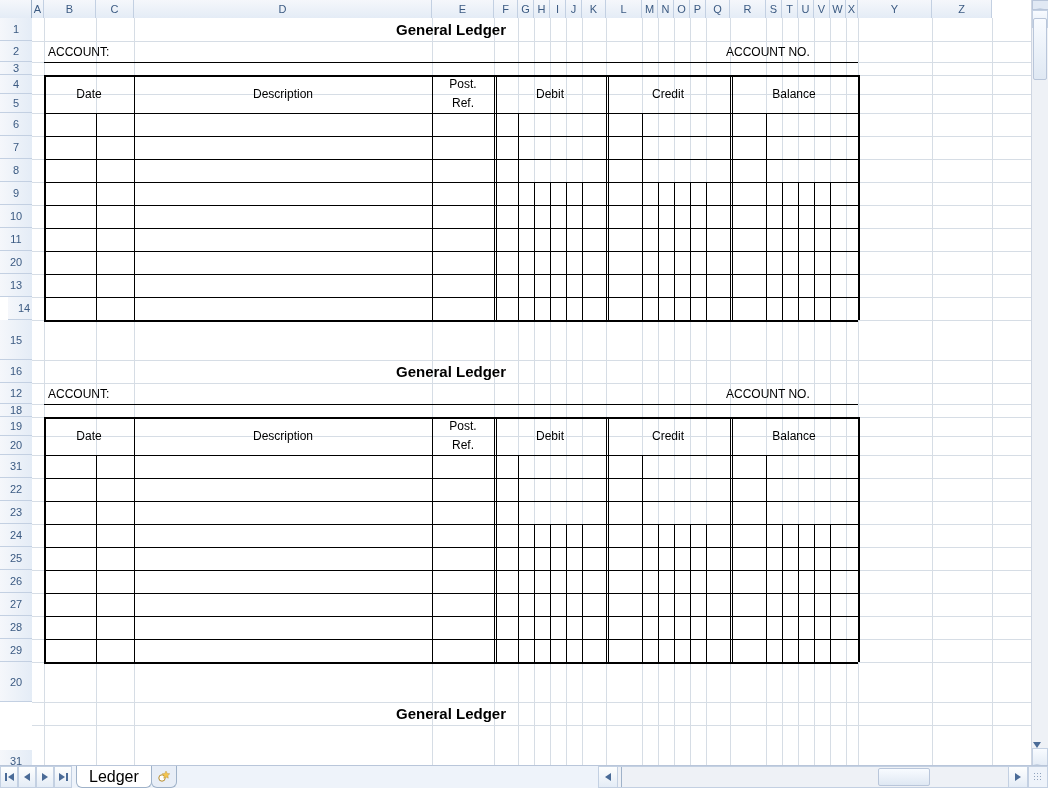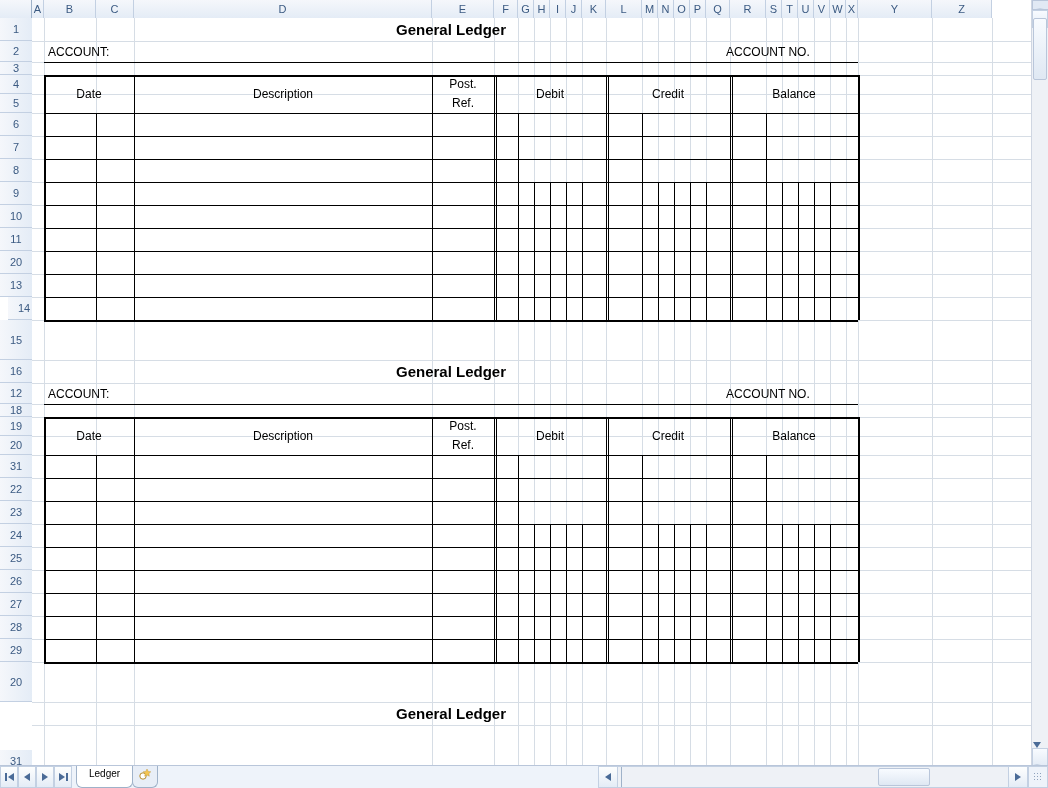--- a/index.html
+++ b/index.html
@@ -35,21 +35,21 @@
   .tri{width:0;height:0;}
   .tri.up{border-left:4px solid transparent;border-right:4px solid transparent;border-bottom:6px solid #4a6b97;}
   .tri.down{border-left:4px solid transparent;border-right:4px solid transparent;border-top:6px solid #4a6b97;}
   .tri.left{border-top:4px solid transparent;border-bottom:4px solid transparent;border-right:6px solid #4a6b97;}
   .tri.right{border-top:4px solid transparent;border-bottom:4px solid transparent;border-left:6px solid #4a6b97;}
   
   .strip{position:absolute;left:0;right:0;bottom:0;height:22px;background:#eef3fa;border-top:1px solid #b9c6da;display:flex;align-items:stretch;}
   .tabnav{display:flex;align-items:stretch;}
   .tabnav button{width:18px;border:1px solid #c3d0e2;background:linear-gradient(#fdfefe,#e4ecf6);padding:0;margin:0;display:flex;align-items:center;justify-content:center;}
   .tabs{display:flex;align-items:flex-end;padding-left:4px;}
-  .tab{height:19px;padding:2px 12px 0;border:1px solid #9fb2c9;border-top:none;border-radius:0 0 6px 6px;background:#fff;margin-right:-1px;font-size:10px;}
+  .tab{height:19px;padding:2px 12px 0;border:1px solid #9fb2c9;border-top:none;border-radius:0 0 6px 6px;background:#fff;margin-right:-1px;font-size:16px;}
   .tab.inactive{background:#e8eef7;color:#6b7d96;}
   .strip .spacer{flex:1;}
   .hscroll{display:flex;align-items:stretch;width:430px;margin-left:4px;}
   .hscroll .btn{width:18px;border:1px solid #c3d0e2;background:linear-gradient(#fdfefe,#e4ecf6);display:flex;align-items:center;justify-content:center;}
   .hscroll .track{flex:1;background:#eef1f6;border:1px solid #c3d0e2;border-left:none;border-right:none;position:relative;}
   .hscroll .mark{position:absolute;top:0;bottom:0;width:1px;background:#9fb2c9;}
   .hscroll .thumb{position:absolute;top:1px;bottom:1px;background:linear-gradient(#f8fbff,#dfe8f3);border:1px solid #b9c6da;border-radius:2px;}
   .gripper{width:18px;border:1px solid #c3d0e2;background:#eef3fa;display:flex;align-items:center;justify-content:center;}
   .dots{width:10px;height:10px;background-image:radial-gradient(#8fa2bd 1px,transparent 1px);background-size:3px 3px;}
   

